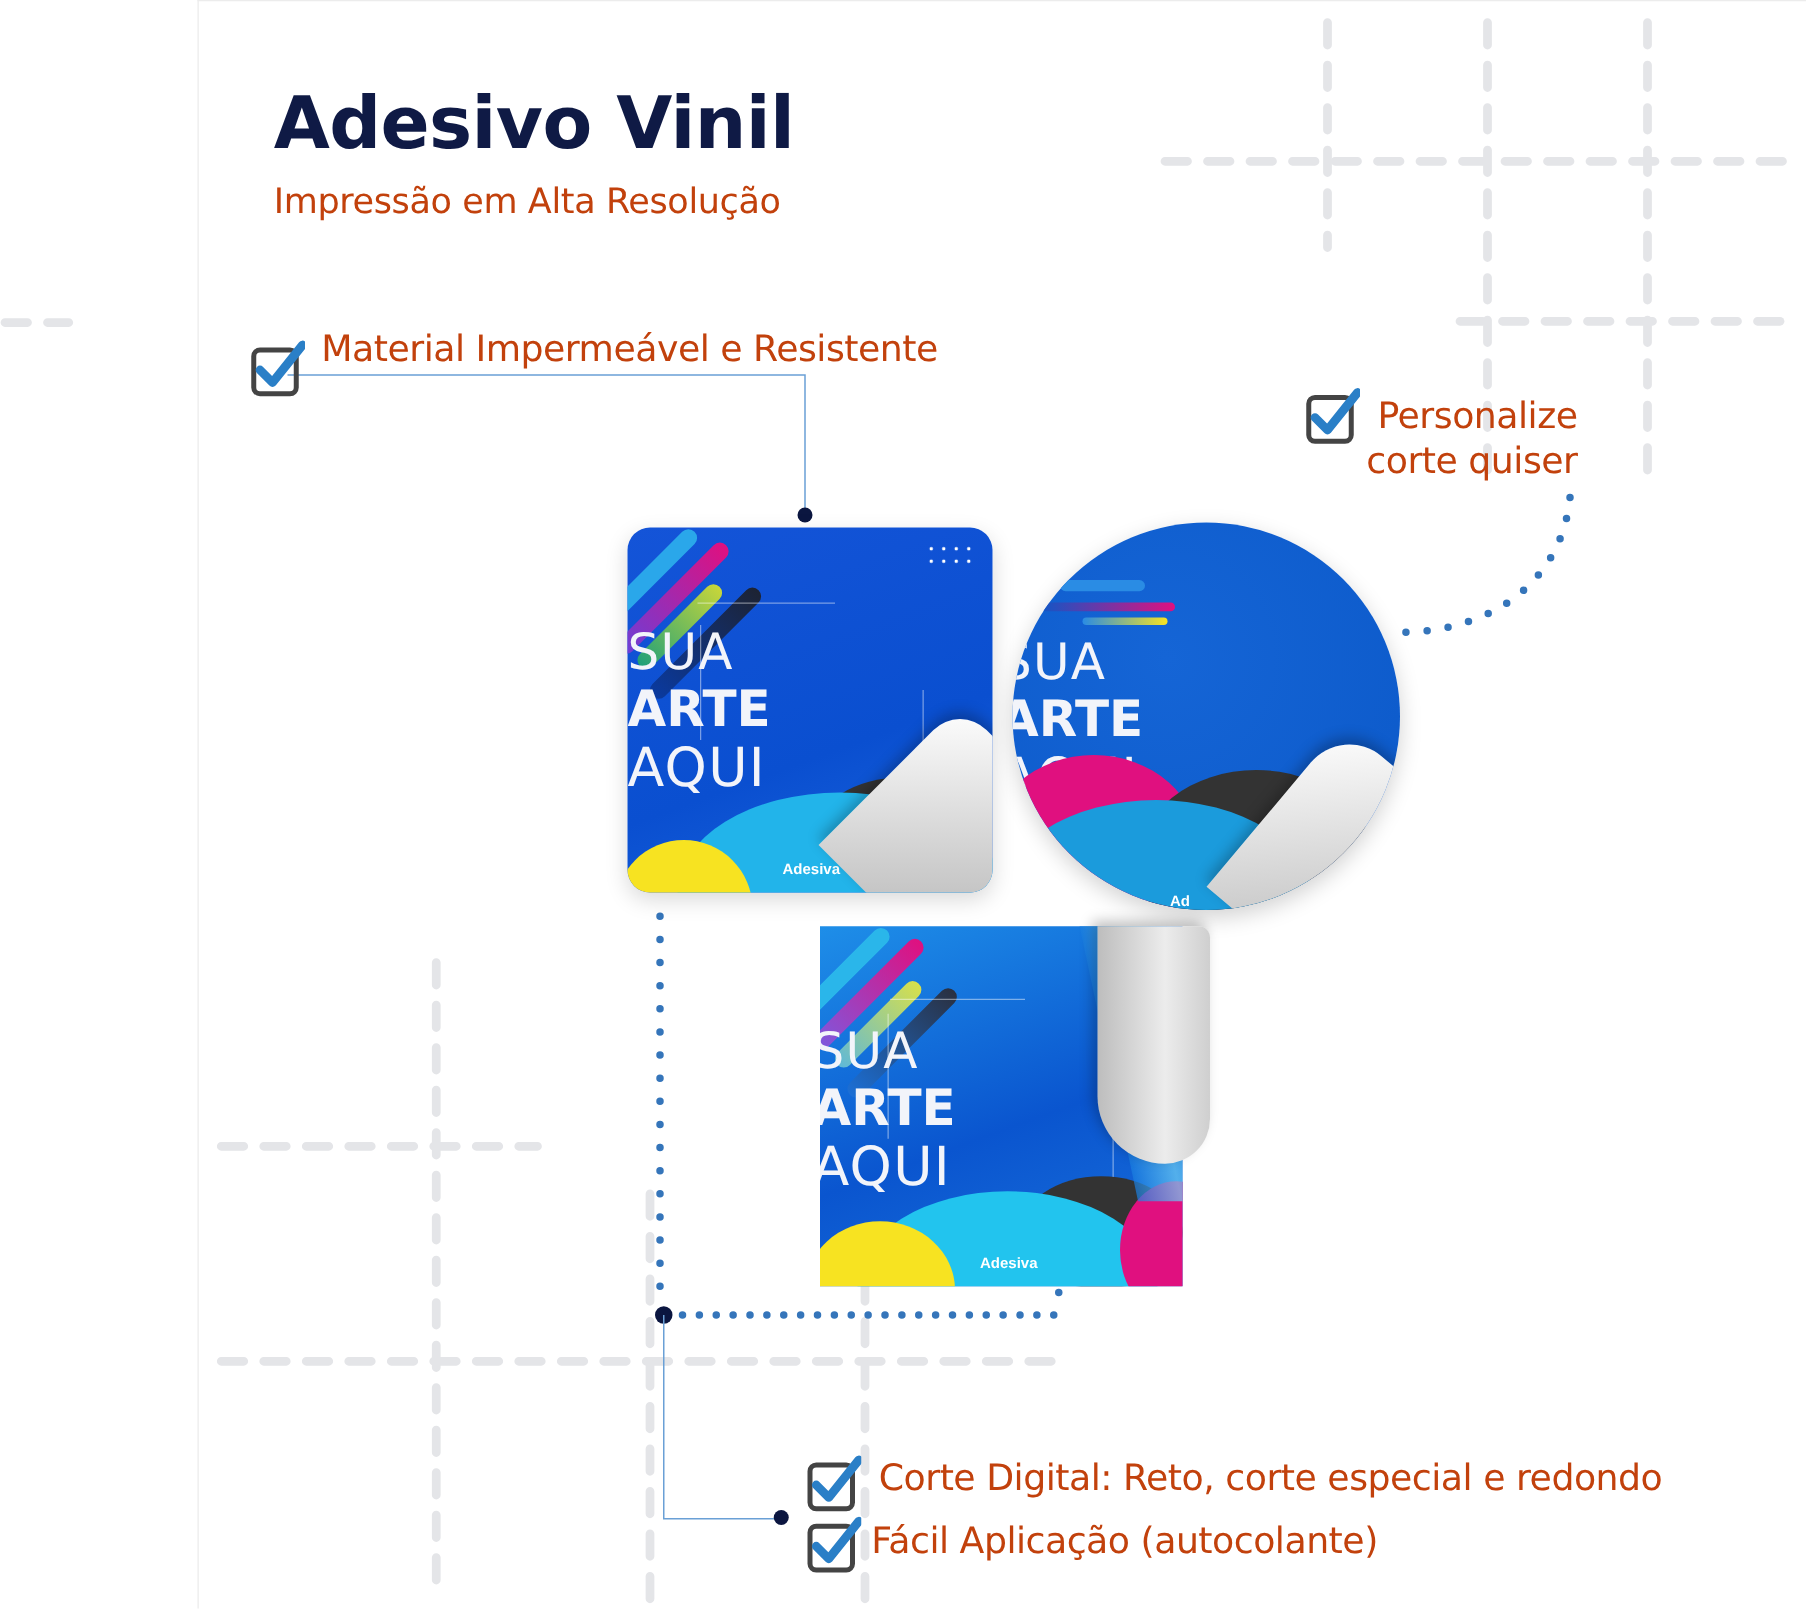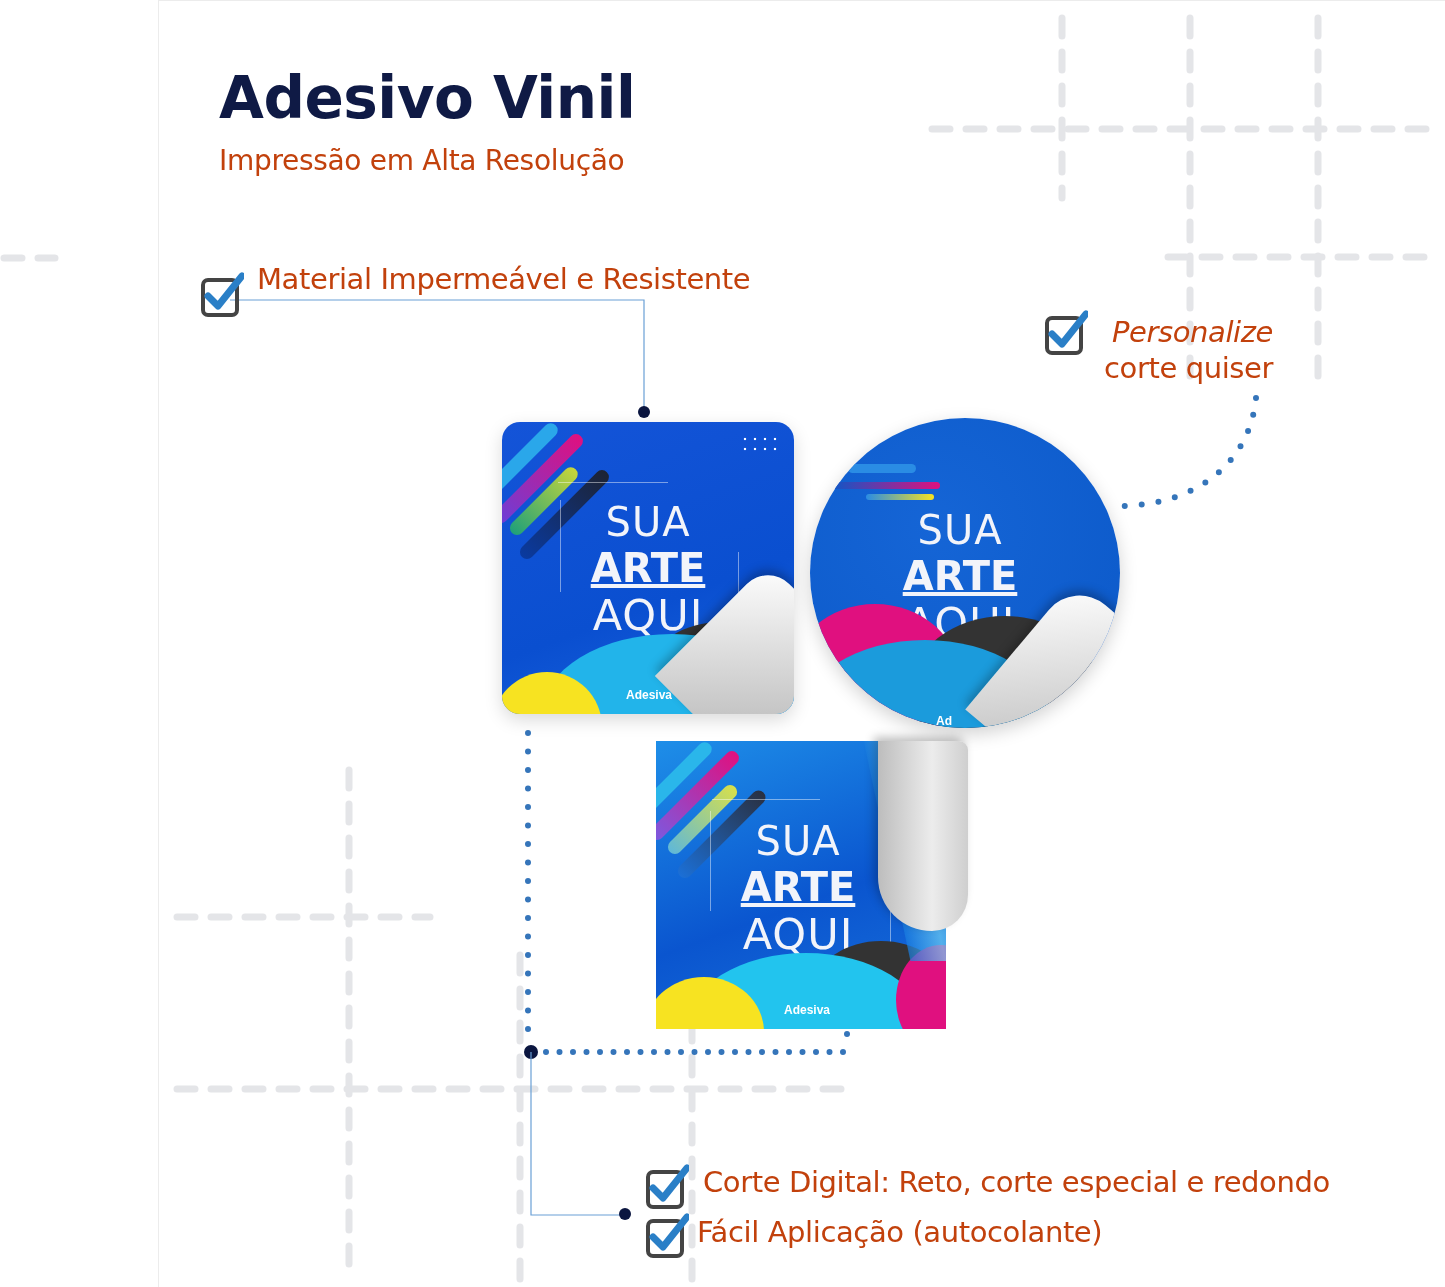--- a/index.html
+++ b/index.html
@@ -12,23 +12,23 @@
   .feature { position: absolute; font-size: 29px; color: #c2410c; font-family: "DejaVu Sans", sans-serif; letter-spacing: -0.4px; line-height: 1.2; white-space: nowrap; }
   .check { position: absolute; width: 44px; height: 46px; }
   .f1 { left: 257px; top: 262px; }
   .f2 { left: 1080px; top: 314px; text-align: right; line-height: 36px; }
   .f3 { left: 703px; top: 1165px; }
   .f4 { left: 697px; top: 1215px; }
   .sticker { position: absolute; overflow: hidden; }
   .s1 { left: 502px; top: 422px; width: 292px; height: 292px; border-radius: 18px; background: linear-gradient(160deg, #1454d8 0%, #0a4fd0 60%, #1b67e0 100%); box-shadow: 0 6px 18px rgba(0,0,0,0.15); }
   .s2 { left: 810px; top: 418px; width: 310px; height: 310px; border-radius: 50%; background: radial-gradient(circle at 40% 35%, #1565d6, #0b58c8); box-shadow: 0 6px 18px rgba(0,0,0,0.18); }
   .s3 { left: 656px; top: 741px; width: 290px; height: 288px; background: linear-gradient(160deg, #1e8ee8 0%, #0a55cf 55%, #1a72dc 100%); }
-  .art { position: absolute; left: 0; right: 0; text-align: center; color: #f2f4fa; font-family: "DejaVu Sans", sans-serif; line-height: 1; }
+  .art { position: absolute; left: 0; right: 0; color: #f2f4fa; font-family: "DejaVu Sans", sans-serif; line-height: 1; }
   .art .a1 { display: block; font-size: 40px; font-weight: normal; letter-spacing: 1px; }
-  .art .a2 { display: block; font-size: 40px; font-weight: bold; margin-top: 6px; text-decoration: underline; }
+  .art .a2 { display: block; font-size: 40px; font-weight: bold; margin-top: 6px; }
   .art .a3 { display: block; font-size: 43px; font-weight: normal; margin-top: 6px; letter-spacing: 1px; }
   .stripe { position: absolute; height: 14px; border-radius: 7px; transform: rotate(-45deg); transform-origin: left center; }
   .blob { position: absolute; border-radius: 50%; }
   .curl { position: absolute; background: linear-gradient(135deg, #ffffff 0%, #d8d8d8 45%, #a9a9a9 100%); box-shadow: -4px -4px 10px rgba(0,0,0,0.25); }
   .logo { position: absolute; color: #fff; font-size: 12px; font-weight: bold; font-family: "Liberation Sans", sans-serif; }
   .dotgrid { position: absolute; width: 40px; height: 22px; background-image: radial-gradient(circle, #ffffff 1.3px, transparent 1.6px); background-size: 10px 10px; }
   .line { position: absolute; background: rgba(255,255,255,0.45); }
   svg.overlay { position: absolute; left: 0; top: 0; }
 </style>
 </head>
@@ -76,21 +76,21 @@
   <rect x="3" y="8" width="34" height="35" rx="5" fill="none" stroke="#444" stroke-width="4"></rect>
   <path d="M8,24 L18,34 L42,4" fill="none" stroke="#2a7fc7" stroke-width="7" stroke-linecap="round" stroke-linejoin="round"></path>
 </svg>
 <div class="feature f1">Material Impermeável e Resistente</div>
 
 <svg class="check" style="left:1044px;top:310px;" viewBox="0 0 44 46">
   <rect x="3" y="8" width="34" height="35" rx="5" fill="none" stroke="#444" stroke-width="4"></rect>
   <path d="M8,24 L18,34 L42,4" fill="none" stroke="#2a7fc7" stroke-width="7" stroke-linecap="round" stroke-linejoin="round"></path>
 </svg>
 <div class="feature f2">
-  <div style="padding-left:32px;font-style:italic;">Personalize</div>
+  <div style="padding-left:22px;">Personalize</div>
   <div>corte quiser</div>
 </div>
 
 <svg class="check" style="left:645px;top:1164px;" viewBox="0 0 44 46">
   <rect x="3" y="8" width="34" height="35" rx="5" fill="none" stroke="#444" stroke-width="4"></rect>
   <path d="M8,24 L18,34 L42,4" fill="none" stroke="#2a7fc7" stroke-width="7" stroke-linecap="round" stroke-linejoin="round"></path>
 </svg>
 <div class="feature f3">Corte Digital: Reto, corte especial e redondo</div>
 
 <svg class="check" style="left:645px;top:1213px;" viewBox="0 0 44 46">

